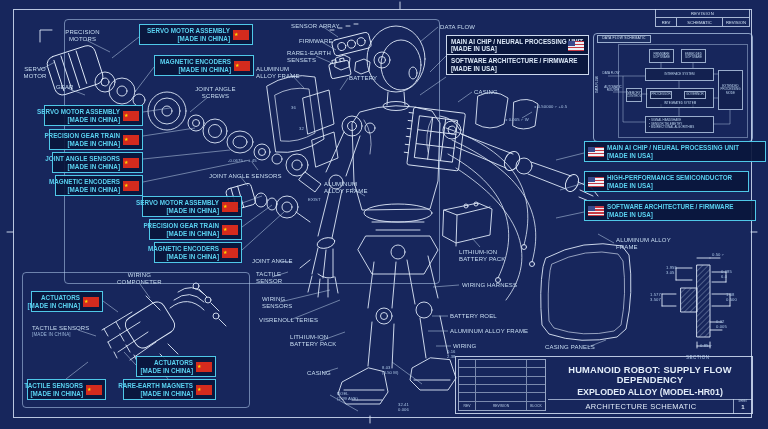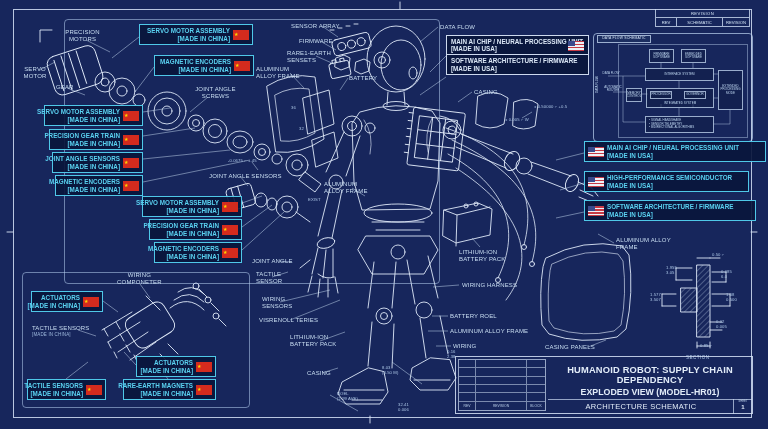--- a/index.html
+++ b/index.html
@@ -515,22 +515,22 @@
           <div class="mcell"></div>
           <div class="mcell"></div>
         </div>
       <div class="mrow">
         <div class="mcell">REV</div>
         <div class="mcell">REVISION</div>
         <div class="mcell">BLOCK</div>
       </div>
     </div>
     <div id="ttl">
-      <div class="t1">HUMANOID ROBOT: SUPPLY CHAIN DEPENDENCY</div>
-      <div class="t2">EXPLODED VIEW (MODEL-HR01)</div>
+      <div class="t1">HUMANOID ROBOT: SUPPLY FLOW DEPENDENCY</div>
+      <div class="t2">EXPLODED ALLOY (MODEL-HR01)</div>
     </div>
     <div id="sub"><span>ARCHITECTURE SCHEMATIC</span></div>
     <div id="sheet">
       <div class="sl">SHEET</div>
       <div class="sn">1</div>
     </div>
   </div>
 </div>
 
 </body></html>

